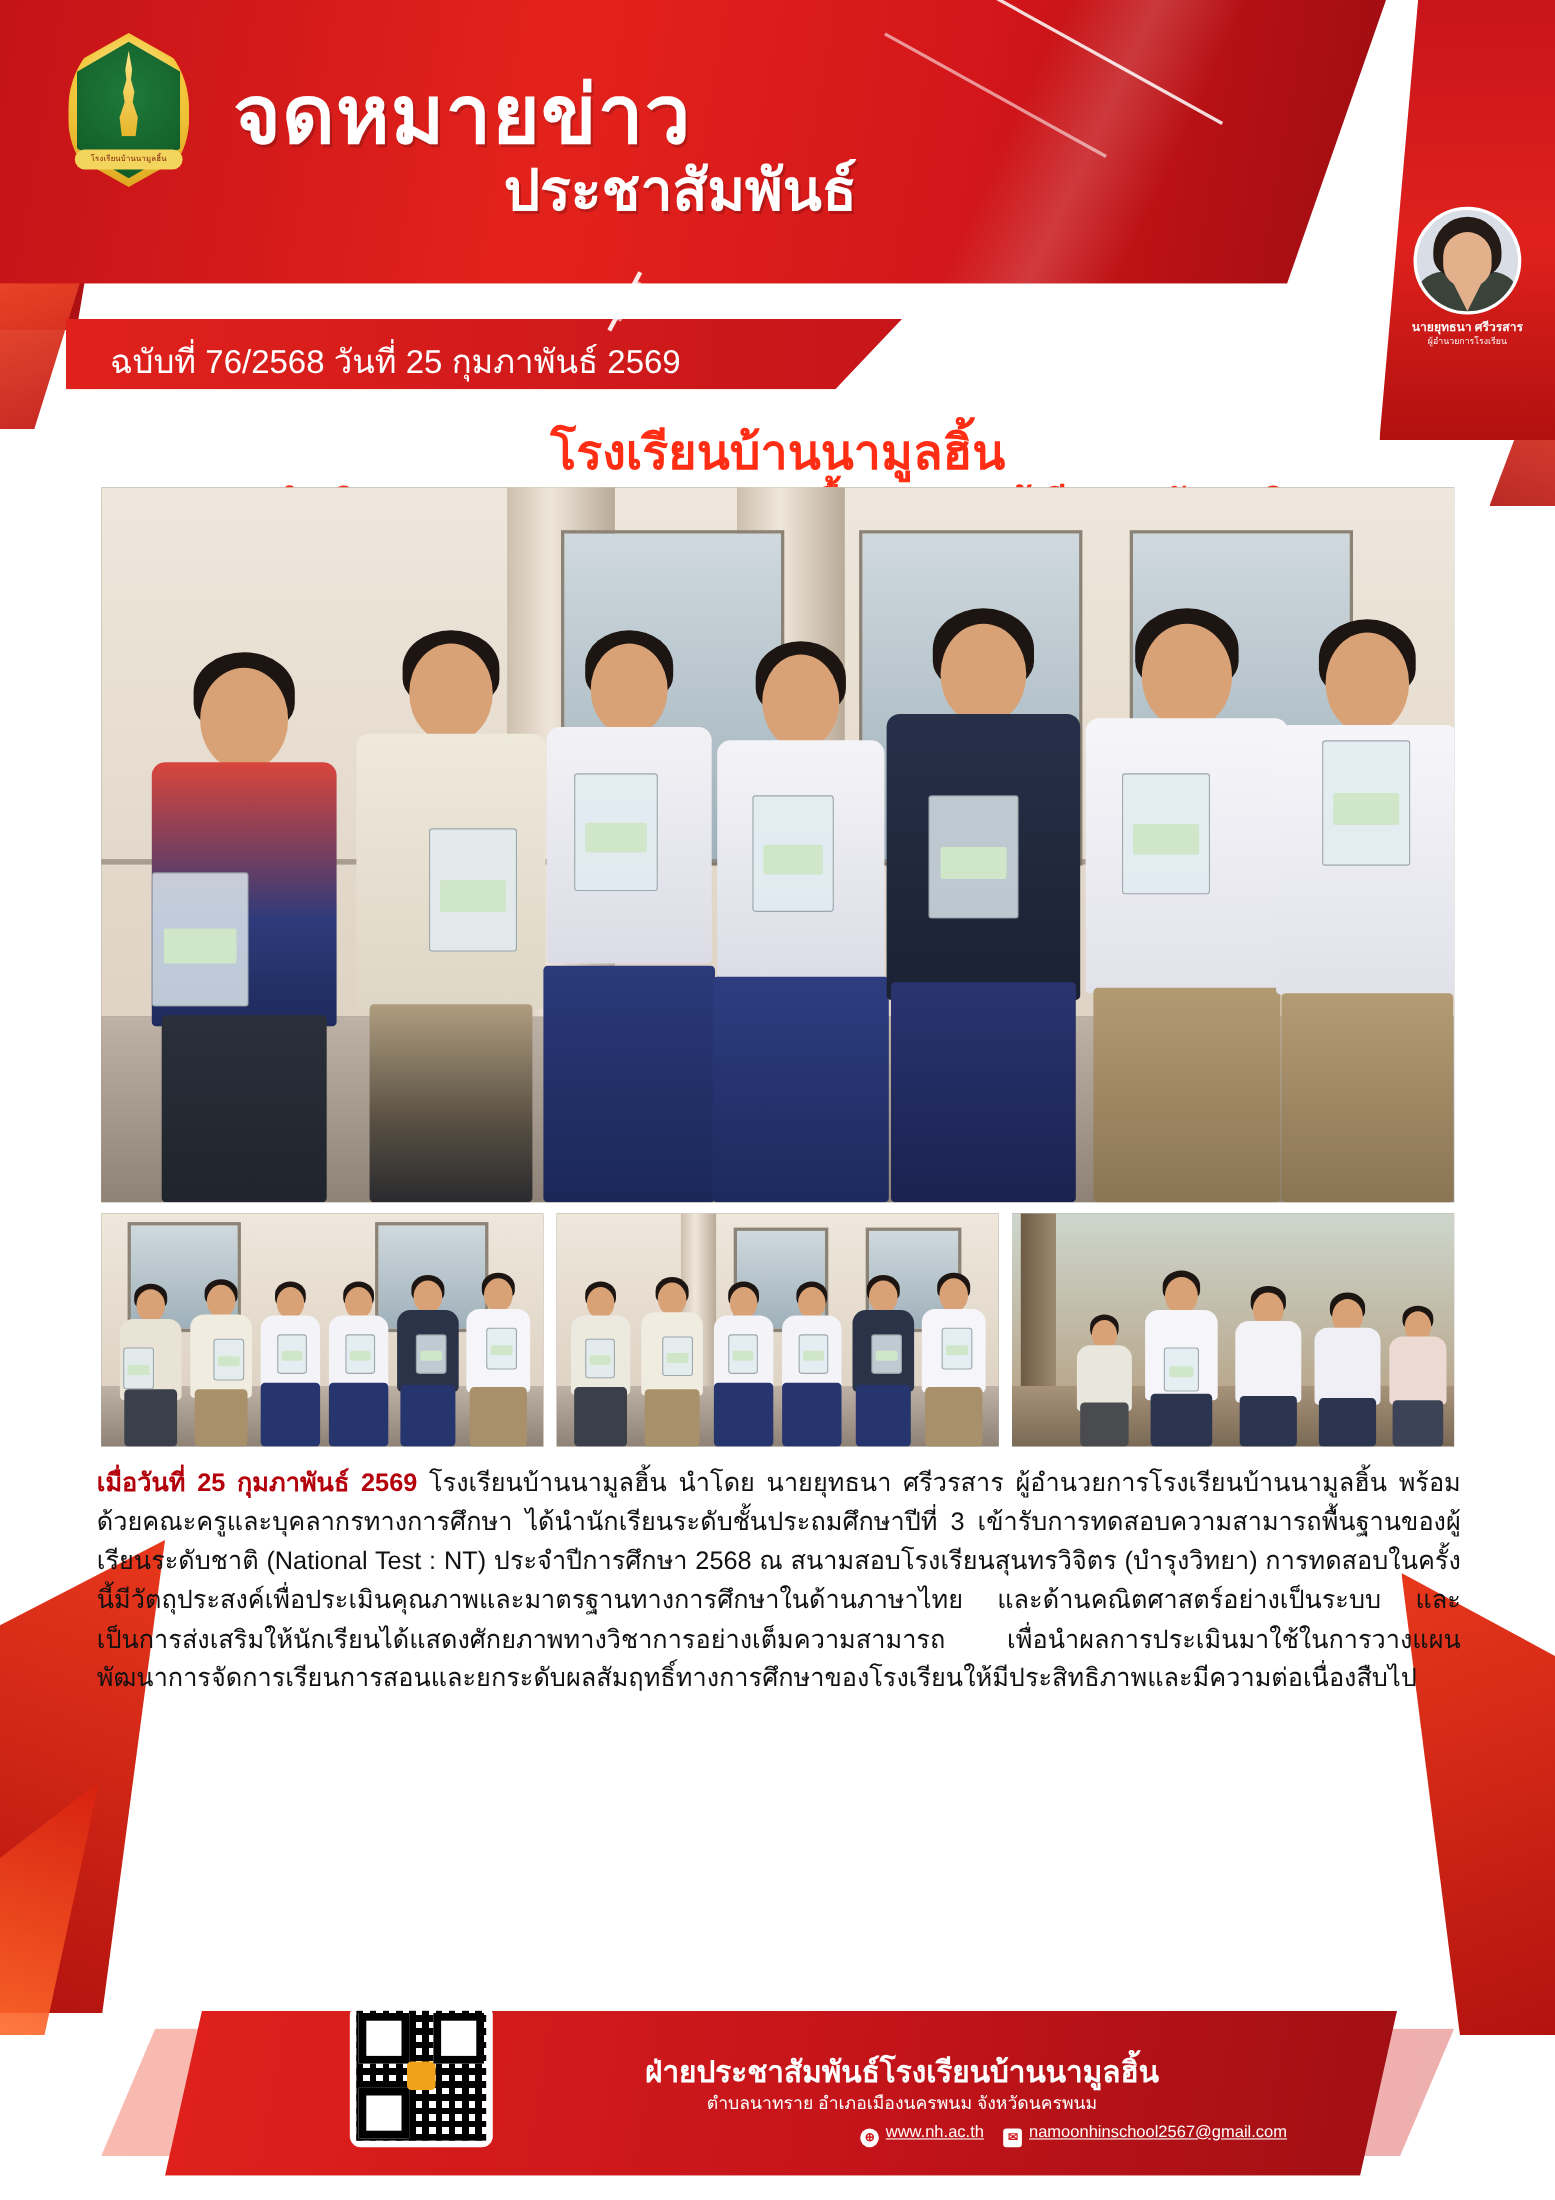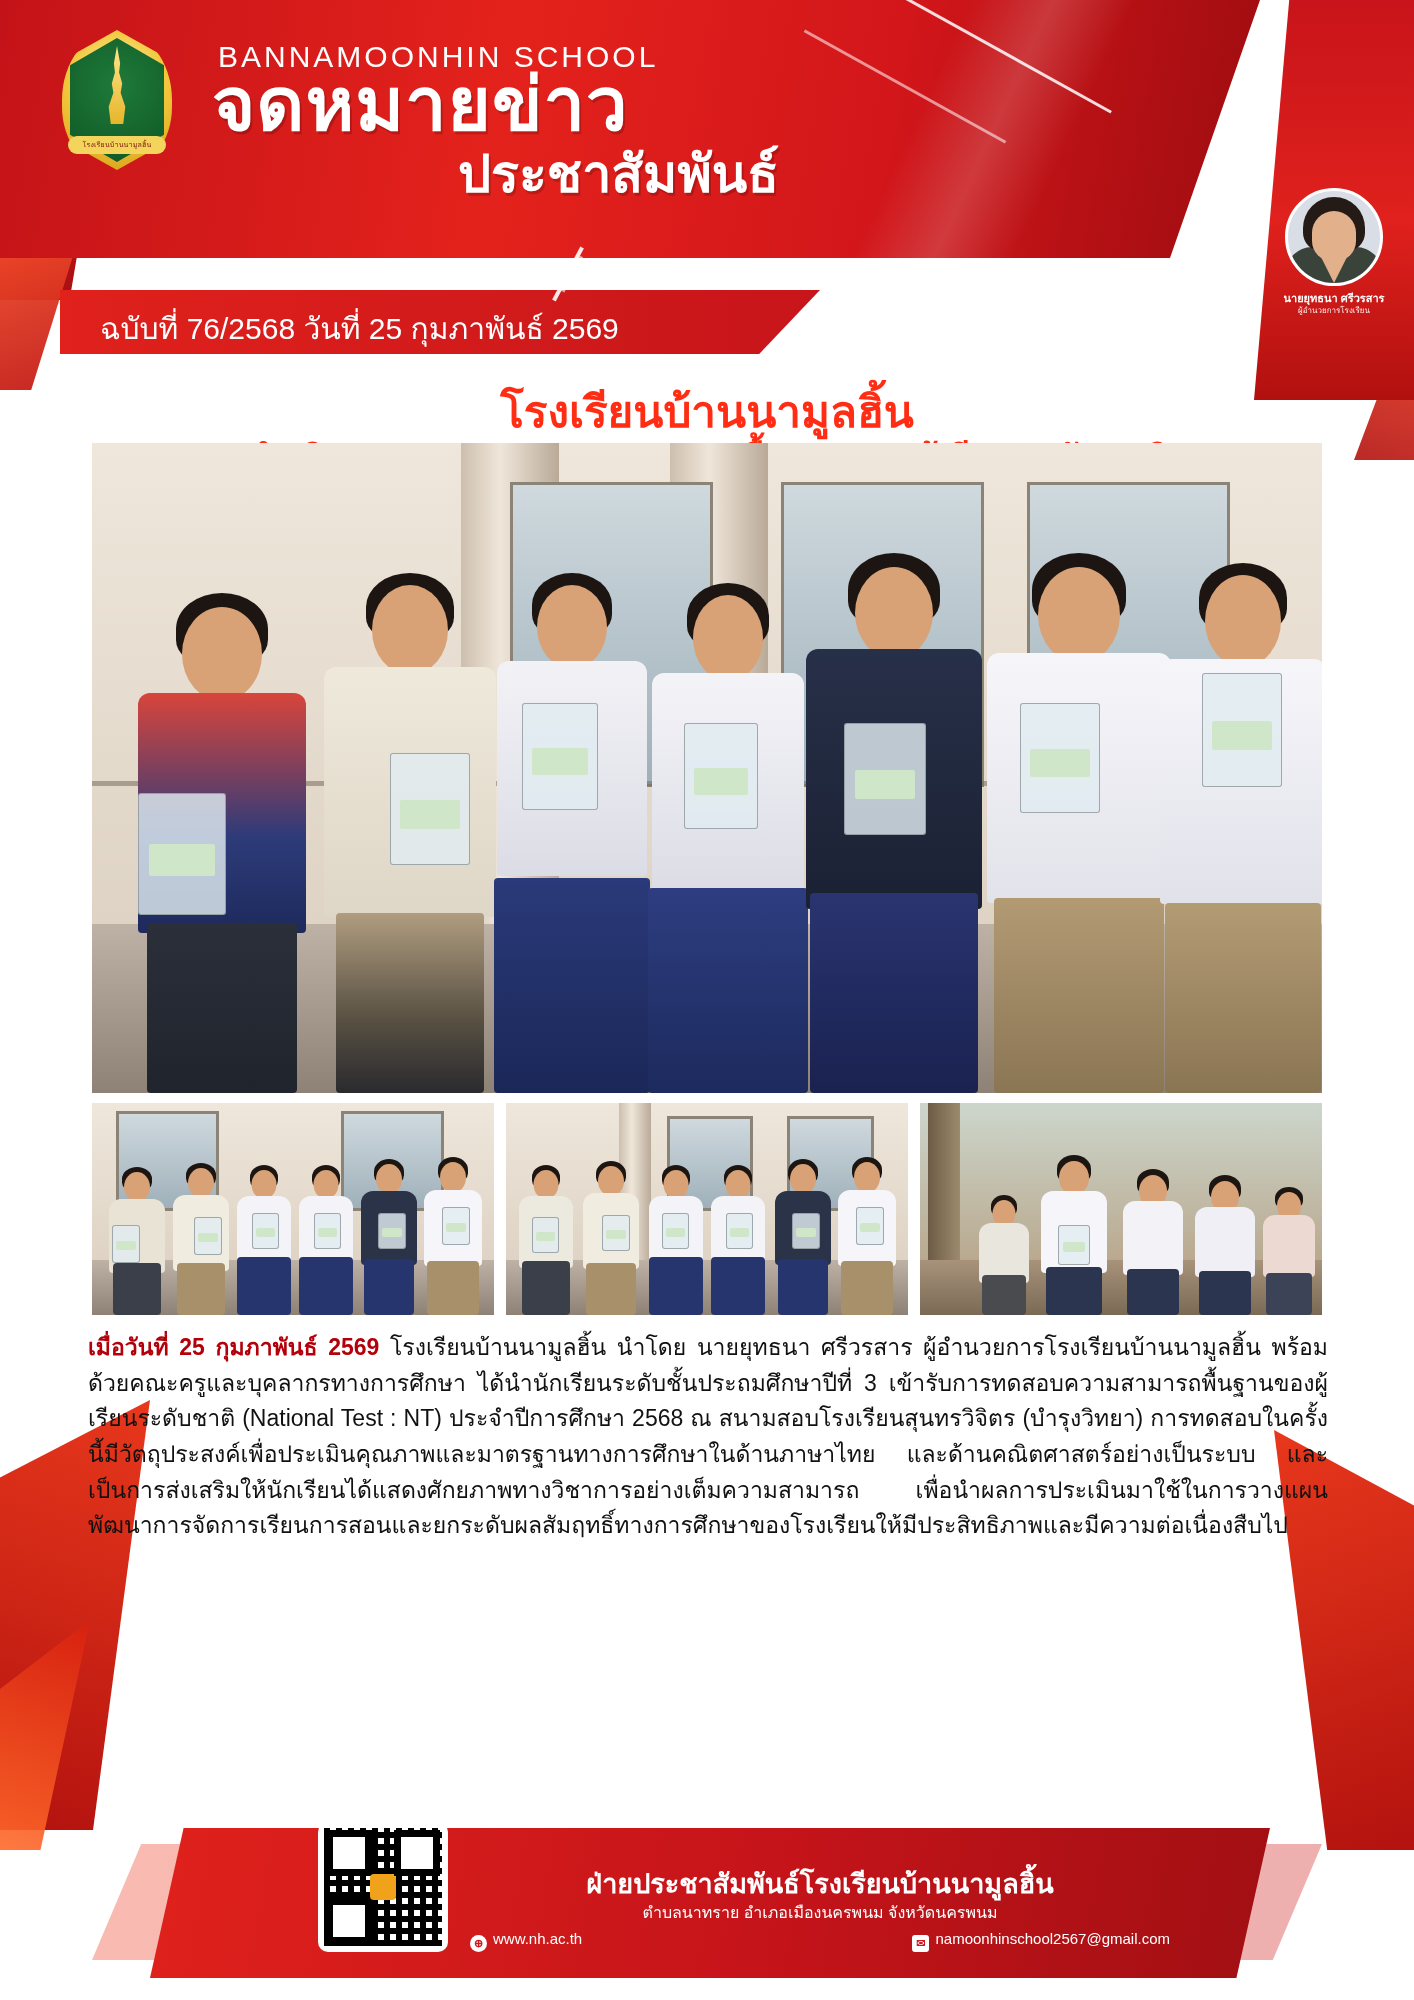--- a/index.html
+++ b/index.html
@@ -499,23 +499,24 @@
     line-height: 1.2;
   }
   .footer-line {
     font-size: 16px;
     line-height: 1.45;
   }
   .footer-contacts {
     margin-top: 6px;
     font-size: 15px;
     display: flex;
-    justify-content: space-between;
-    gap: 34px;
+    justify-content: flex-end;
+    gap: 18px;
     align-items: center;
+    text-decoration: underline;
   }
   .ico {
     display: inline-block;
     width: 17px; height: 17px;
     border-radius: 50%;
     background: #ffffff;
     color: #d4161a;
     font-size: 11px;
     line-height: 17px;
     text-align: center;
@@ -545,21 +546,20 @@
 
     <div class="logo">
       <div class="logo-outer"></div>
       <div class="logo-inner"></div>
       <div class="logo-pagoda"></div>
       <div class="logo-ribbon">
         <span>โรงเรียนบ้านนามูลฮิ้น</span>
       </div>
     </div>
 
-    <div class="school-en">BANNAMOONHIN SCHOOL</div>
     <div class="headline">จดหมายข่าว</div>
     <div class="headline2">ประชาสัมพันธ์</div>
   </div>
 
   <div class="exec-col">
     <div class="exec two">
       <div class="exec-photo two">
         <div class="body"></div>
         <div class="hair"></div>
         <div class="face"></div>

